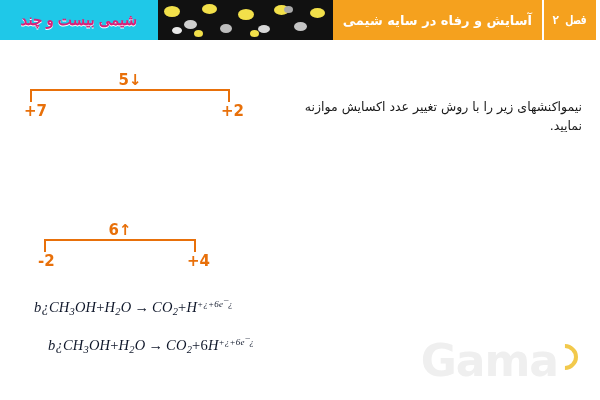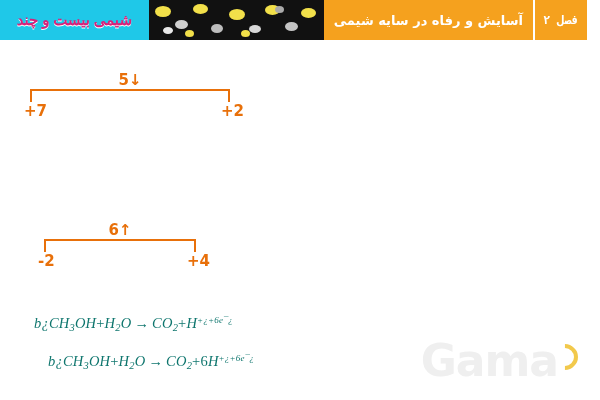--- a/index.html
+++ b/index.html
@@ -33,21 +33,21 @@
   .hdr-left {
     width: 170px;
     background: #1fc8e8;
     display: flex;
     align-items: center;
     justify-content: center;
     position: relative;
     overflow: hidden;
   }
   .hdr-left-text {
-    font-family: Liberation Serif, serif;
+    font-family: Liberation Sans, sans-serif;
     font-size: 15px;
     font-weight: bold;
     color: #d6227a;
     direction: rtl;
     text-align: center;
     letter-spacing: 0px;
     text-shadow: 0 1px 0 #ffffff;
     white-space: nowrap;
   }
   .hdr-mid {
@@ -59,21 +59,21 @@
   .hdr-mid .blob {
     position: absolute;
     border-radius: 50%;
   }
   .hdr-right {
     flex: 1 1 auto;
     background: #ffffff;
     display: flex;
     align-items: flex-start;
     justify-content: flex-end;
-    padding-right: 13px;
+    padding-right: 4px;
     position: relative;
   }
   .chap-title {
     background: #f5a11e;
     color: #ffffff;
     font-family: "DejaVu Sans", sans-serif;
     font-size: 13px;
     font-weight: bold;
     direction: rtl;
     height: 40px;
@@ -165,23 +165,23 @@
     top: 0;
     white-space: nowrap;
   }
   .ends .end.left { left: -6px; }
   .ends .end.right { right: -14px; }
 
   
   .equations {
     position: absolute;
     left: 34px;
-    top: 312px;
+    top: 296px;
     width: 300px;
-    color: #0f766e;
+    color: #0f172a;
   }
   .eq {
     font-family: "Liberation Serif", serif;
     font-style: italic;
     font-size: 14.5px;
     white-space: nowrap;
     line-height: 1.6;
     letter-spacing: 0.2px;
   }
   .eq.second { padding-left: 14px; margin-top: 14px; }
@@ -244,20 +244,21 @@
       <span class="blob" style="width:9px;height:7px;background:#f2e04a;left:36px;top:30px;"></span>
       <span class="blob" style="width:9px;height:7px;background:#f2e04a;left:92px;top:30px;"></span>
       <span class="blob" style="width:9px;height:7px;background:#aaaaaa;left:126px;top:6px;"></span>
     </div>
     <div class="hdr-right">
       <div class="chap-title">آسایش و رفاه در سایه شیمی</div>
       <div class="chap-num">فصل ۲</div>
     </div>
   </div>
 
+  <div class="instruction">نیمواکنشهای زیر را با روش تغییر عدد اکسایش موازنه نمایید.</div>
 
   <div class="bracket-group" style="left:30px; top:78px; width:200px;">
     <div class="bracket">
       <span class="bar"></span>
       <span class="tick left"></span>
       <span class="tick right"></span>
       <span class="label">5↓</span>
     </div>
     <div class="ends">
       <span class="end left">+7</span>

